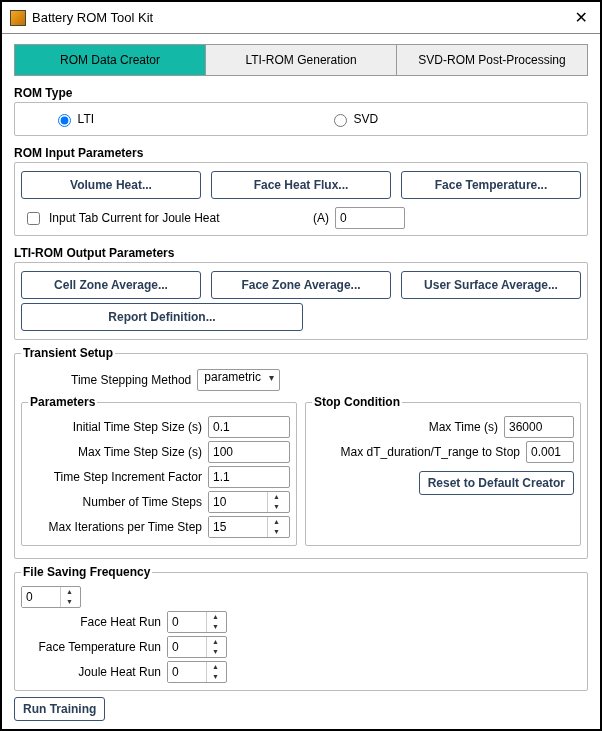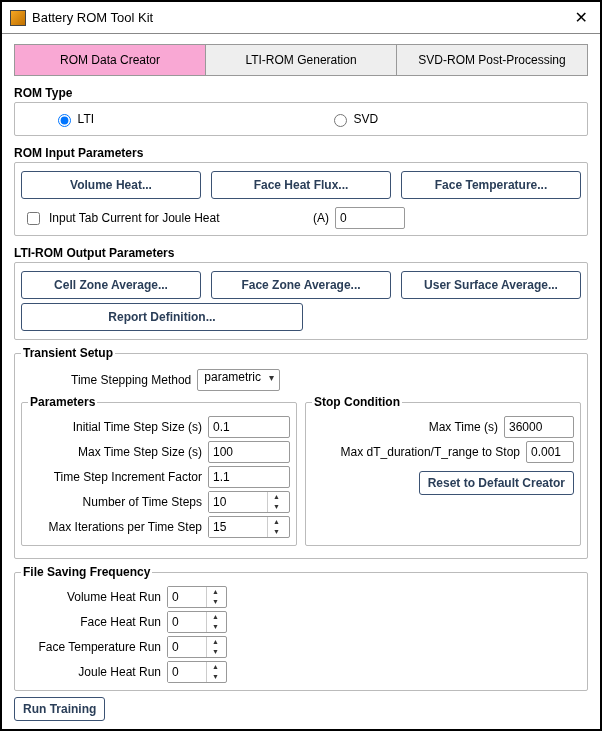--- a/index.html
+++ b/index.html
@@ -40,21 +40,21 @@
   .tab {
     flex: 1;
     text-align: center;
     padding: 8px 4px;
     background: #eee;
     border-right: 1px solid #999;
     cursor: pointer;
     font-size: 12px;
   }
   .tab:last-child { border-right: none; }
-  .tab.active { background: #f9a8d4; font-weight: normal; }
+  .tab.active { background: #14b8a6; font-weight: normal; }
   .section-title {
     font-weight: bold;
     margin: 10px 0 2px 0;
     font-size: 12px;
   }
   fieldset.group {
     border: 1px solid #bbb;
     border-radius: 2px;
     margin: 0 0 6px 0;
     padding: 4px 6px;
@@ -289,21 +289,20 @@
         <div class="field-row" style="justify-content:flex-end; margin-top:8px;">
           <div class="btn-small">Reset to Default Creator</div>
         </div>
       </fieldset>
     </div>
   </fieldset>
 
   <fieldset class="group file-save">
     <legend>File Saving Frequency</legend>
     <div class="field-row">
-      <label>Volume Heat Run</label>
       <div class="spinner" style="width:60px">
         <input style="width: 38px;" value="0">
         <div class="arrows">
             <div class="arrow">▲</div>
             <div class="arrow">▼</div>
           </div>
       </div>
     </div>
     <div class="field-row">
       <label>Face Heat Run</label>

